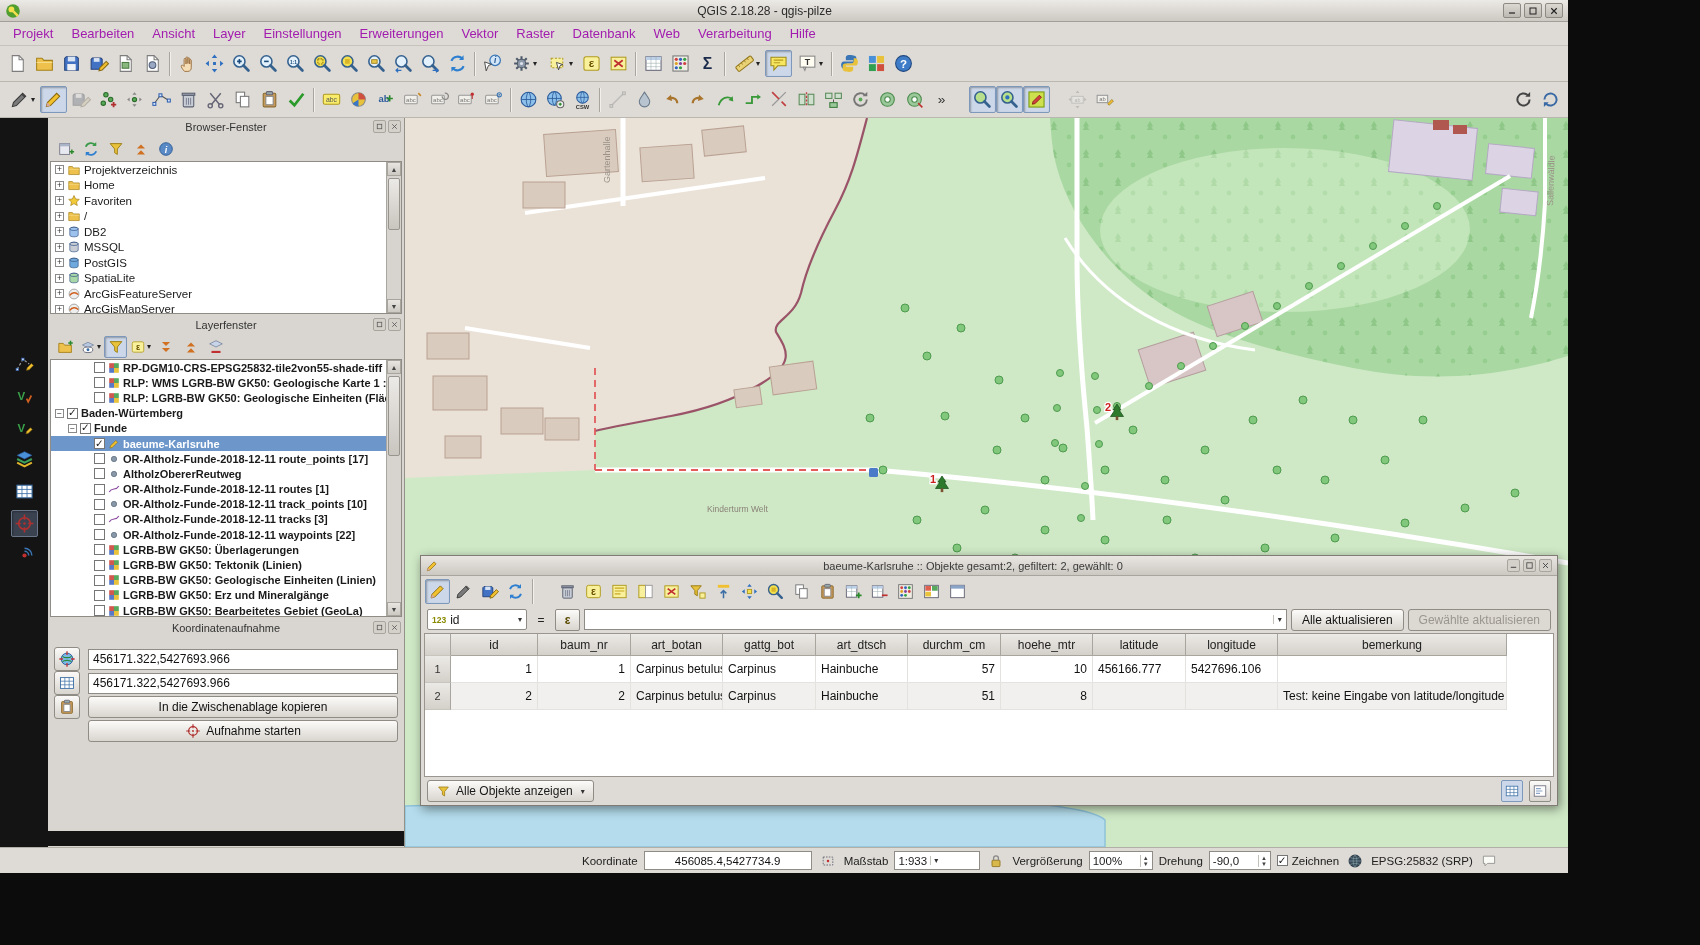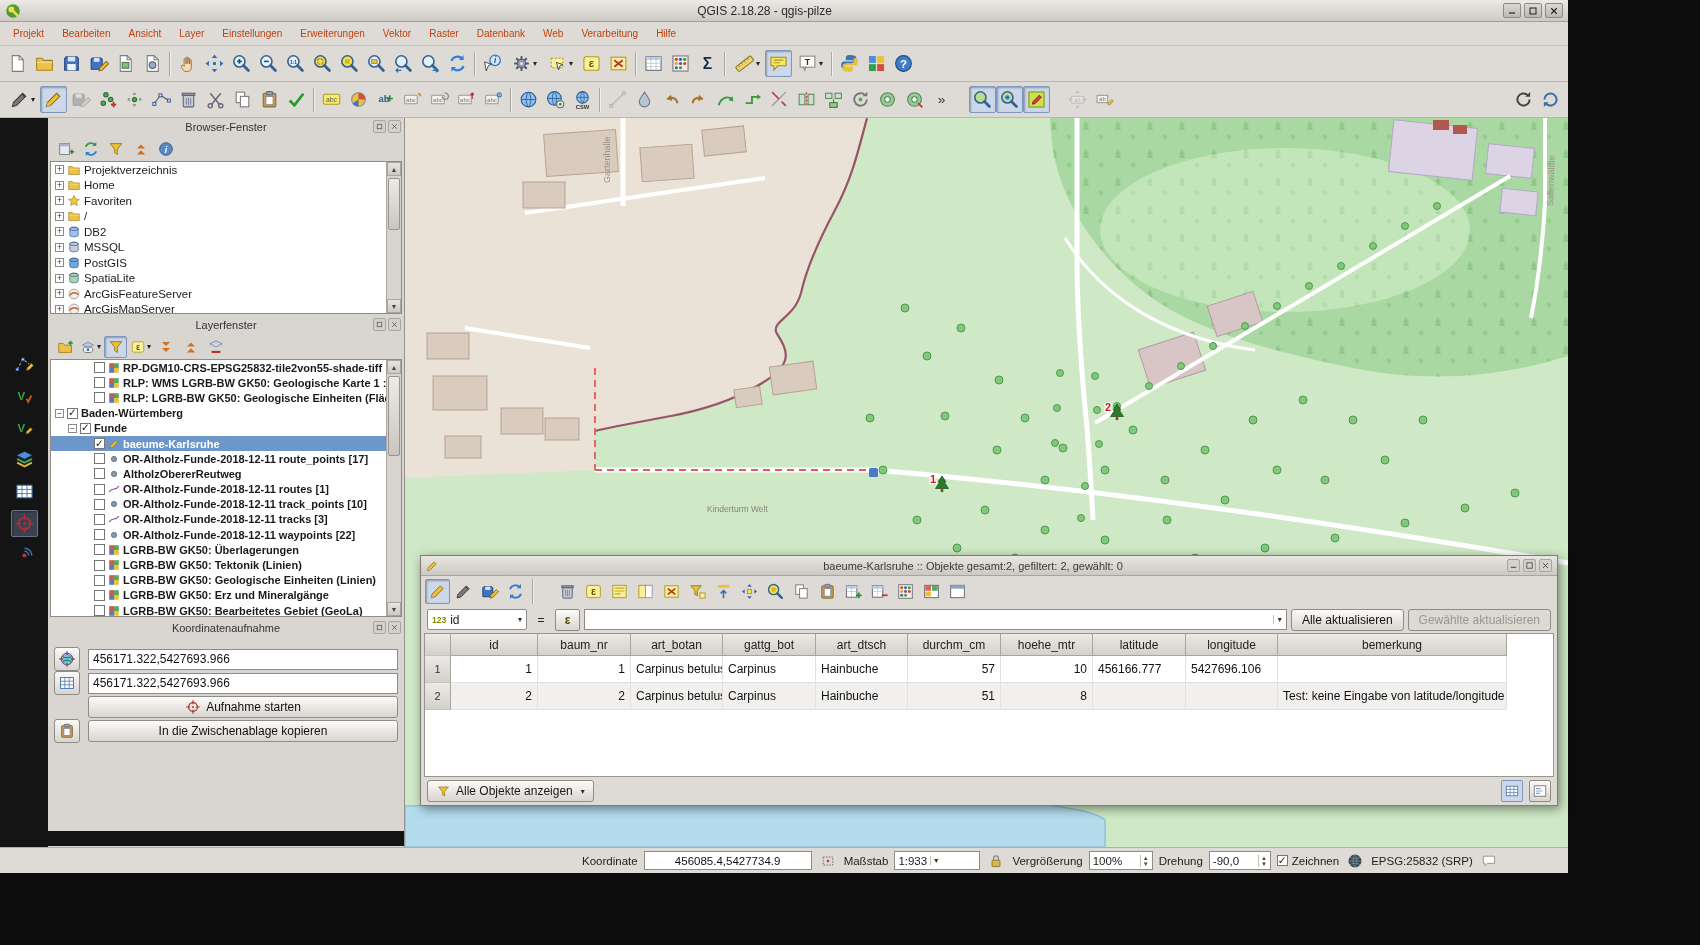--- a/index.html
+++ b/index.html
@@ -8,21 +8,21 @@
 .window{position:absolute;left:0;top:0;width:1568px;height:873px;background:#dedbd6;display:flex;flex-direction:column}
 
 .titlebar{height:22px;background:linear-gradient(#eceae6,#cdc9c3);border-bottom:1px solid #a39f98;display:flex;align-items:center;flex:none}
 .appicon{width:16px;height:16px;margin:0 5px;flex:none}
 .title{flex:1;text-align:center;font-size:12px;color:#2b2b2b}
 .winbtns{display:flex;gap:3px;margin-right:5px}
 .winbtn{width:18px;height:15px;background:linear-gradient(#dcd8d2,#bcb8b2);border:1px solid #8d8983;border-radius:2px;display:flex;align-items:center;justify-content:center}
 .winbtn svg{width:10px;height:10px}
 
 .menubar{height:24px;background:#dedbd6;border-bottom:1px solid #c6c2bc;display:flex;align-items:center;padding-left:4px;flex:none}
-.mitem{padding:3px 9px;font-size:10px;color:#c2410c}
+.mitem{padding:3px 9px;font-size:13px;color:#a21caf}
 
 .toolbar{height:36px;background:#dedbd6;border-bottom:1px solid #bab6b0;display:flex;align-items:center;padding:0 4px;flex:none;overflow:hidden}
 .tbtn{width:27px;height:27px;min-width:27px;display:inline-flex;align-items:center;justify-content:center;border:1px solid transparent;border-radius:2px;position:relative}
 .tbtn svg{width:21px;height:21px}
 .tbtn.active{background:#ccd8e9;border-color:#7e98bc;box-shadow:inset 1px 1px 2px rgba(0,0,0,.3)}
 .tbtn.disabled{opacity:.38;filter:grayscale(.8)}
 .tbtn.dropdown{width:36px;min-width:36px}
 .tbtn.dropdown::after{content:"▾";font-size:8px;color:#222;margin-left:1px}
 .tbtn.sep{width:8px;min-width:8px;height:24px;border:none;box-shadow:none;background:linear-gradient(to right,transparent 3px,#a8a49e 3px,#a8a49e 4px,#f2f0ec 4px,#f2f0ec 5px,transparent 5px)}
 .tbtn.gap{width:14px;min-width:14px;border:none}
@@ -1213,41 +1213,41 @@
           <div class="crow">
             <span class="sqbtn">
                 <svg class="ic" viewBox="0 0 20 20" width="100%" height="100%">
                   <rect x="2.8" y="4" width="14.4" height="12" fill="#fff" stroke="#3a6ea5"></rect>
                   <path d="M2.8 8h14.4M2.8 12h14.4M7.6 4v12M12.4 4v12" stroke="#3a6ea5" stroke-width="0.8" fill="none"></path>
                 </svg>
               </span>
             <input class="tinput" value="456171.322,5427693.966" style="">
           </div>
           <div class="crow">
-            <span class="sqbtn" style="visibility:hidden"></span>
-            <button class="qbtn grow">
-                <span style="width:16px;height:16px;display:inline-flex">
-                  <svg class="ic" viewBox="0 0 20 20" width="100%" height="100%">
-                    <circle cx="10" cy="10" r="5.5" fill="none" stroke="#b03030" stroke-width="1.5"></circle>
-                    <path d="M10 1.5v5M10 13.5v5M1.5 10h5M13.5 10h5" stroke="#b03030" stroke-width="1.5"></path>
-                    <circle cx="10" cy="10" r="1.2" fill="#b03030"></circle>
-                  </svg>
-                </span>
-                <span>Aufnahme starten</span>
-              </button>
-          </div>
-          <div class="crow">
             <span class="sqbtn">
                 <svg class="ic" viewBox="0 0 20 20" width="100%" height="100%">
                   <rect x="4" y="4" width="12" height="13" rx="1" fill="#c89a5a" stroke="#8a6a30"></rect>
                   <rect x="7" y="2.5" width="6" height="3" rx="1" fill="#9aa" stroke="#667"></rect>
                   <rect x="6.5" y="7" width="7" height="8" fill="#fff" stroke="#888"></rect>
                 </svg>
               </span>
             <button class="qbtn grow">In die Zwischenablage kopieren</button>
+          </div>
+          <div class="crow">
+            <span class="sqbtn" style="visibility:hidden"></span>
+            <button class="qbtn grow">
+                <span style="width:16px;height:16px;display:inline-flex">
+                  <svg class="ic" viewBox="0 0 20 20" width="100%" height="100%">
+                    <circle cx="10" cy="10" r="5.5" fill="none" stroke="#b03030" stroke-width="1.5"></circle>
+                    <path d="M10 1.5v5M10 13.5v5M1.5 10h5M13.5 10h5" stroke="#b03030" stroke-width="1.5"></path>
+                    <circle cx="10" cy="10" r="1.2" fill="#b03030"></circle>
+                  </svg>
+                </span>
+                <span>Aufnahme starten</span>
+              </button>
           </div>
         </div>
       </div>
 
       <div class="panel-filler"></div>
     </div>
 
     <div class="canvas">
       <svg class="map-svg" viewBox="0 0 1163 729" preserveAspectRatio="none">
         <defs>

